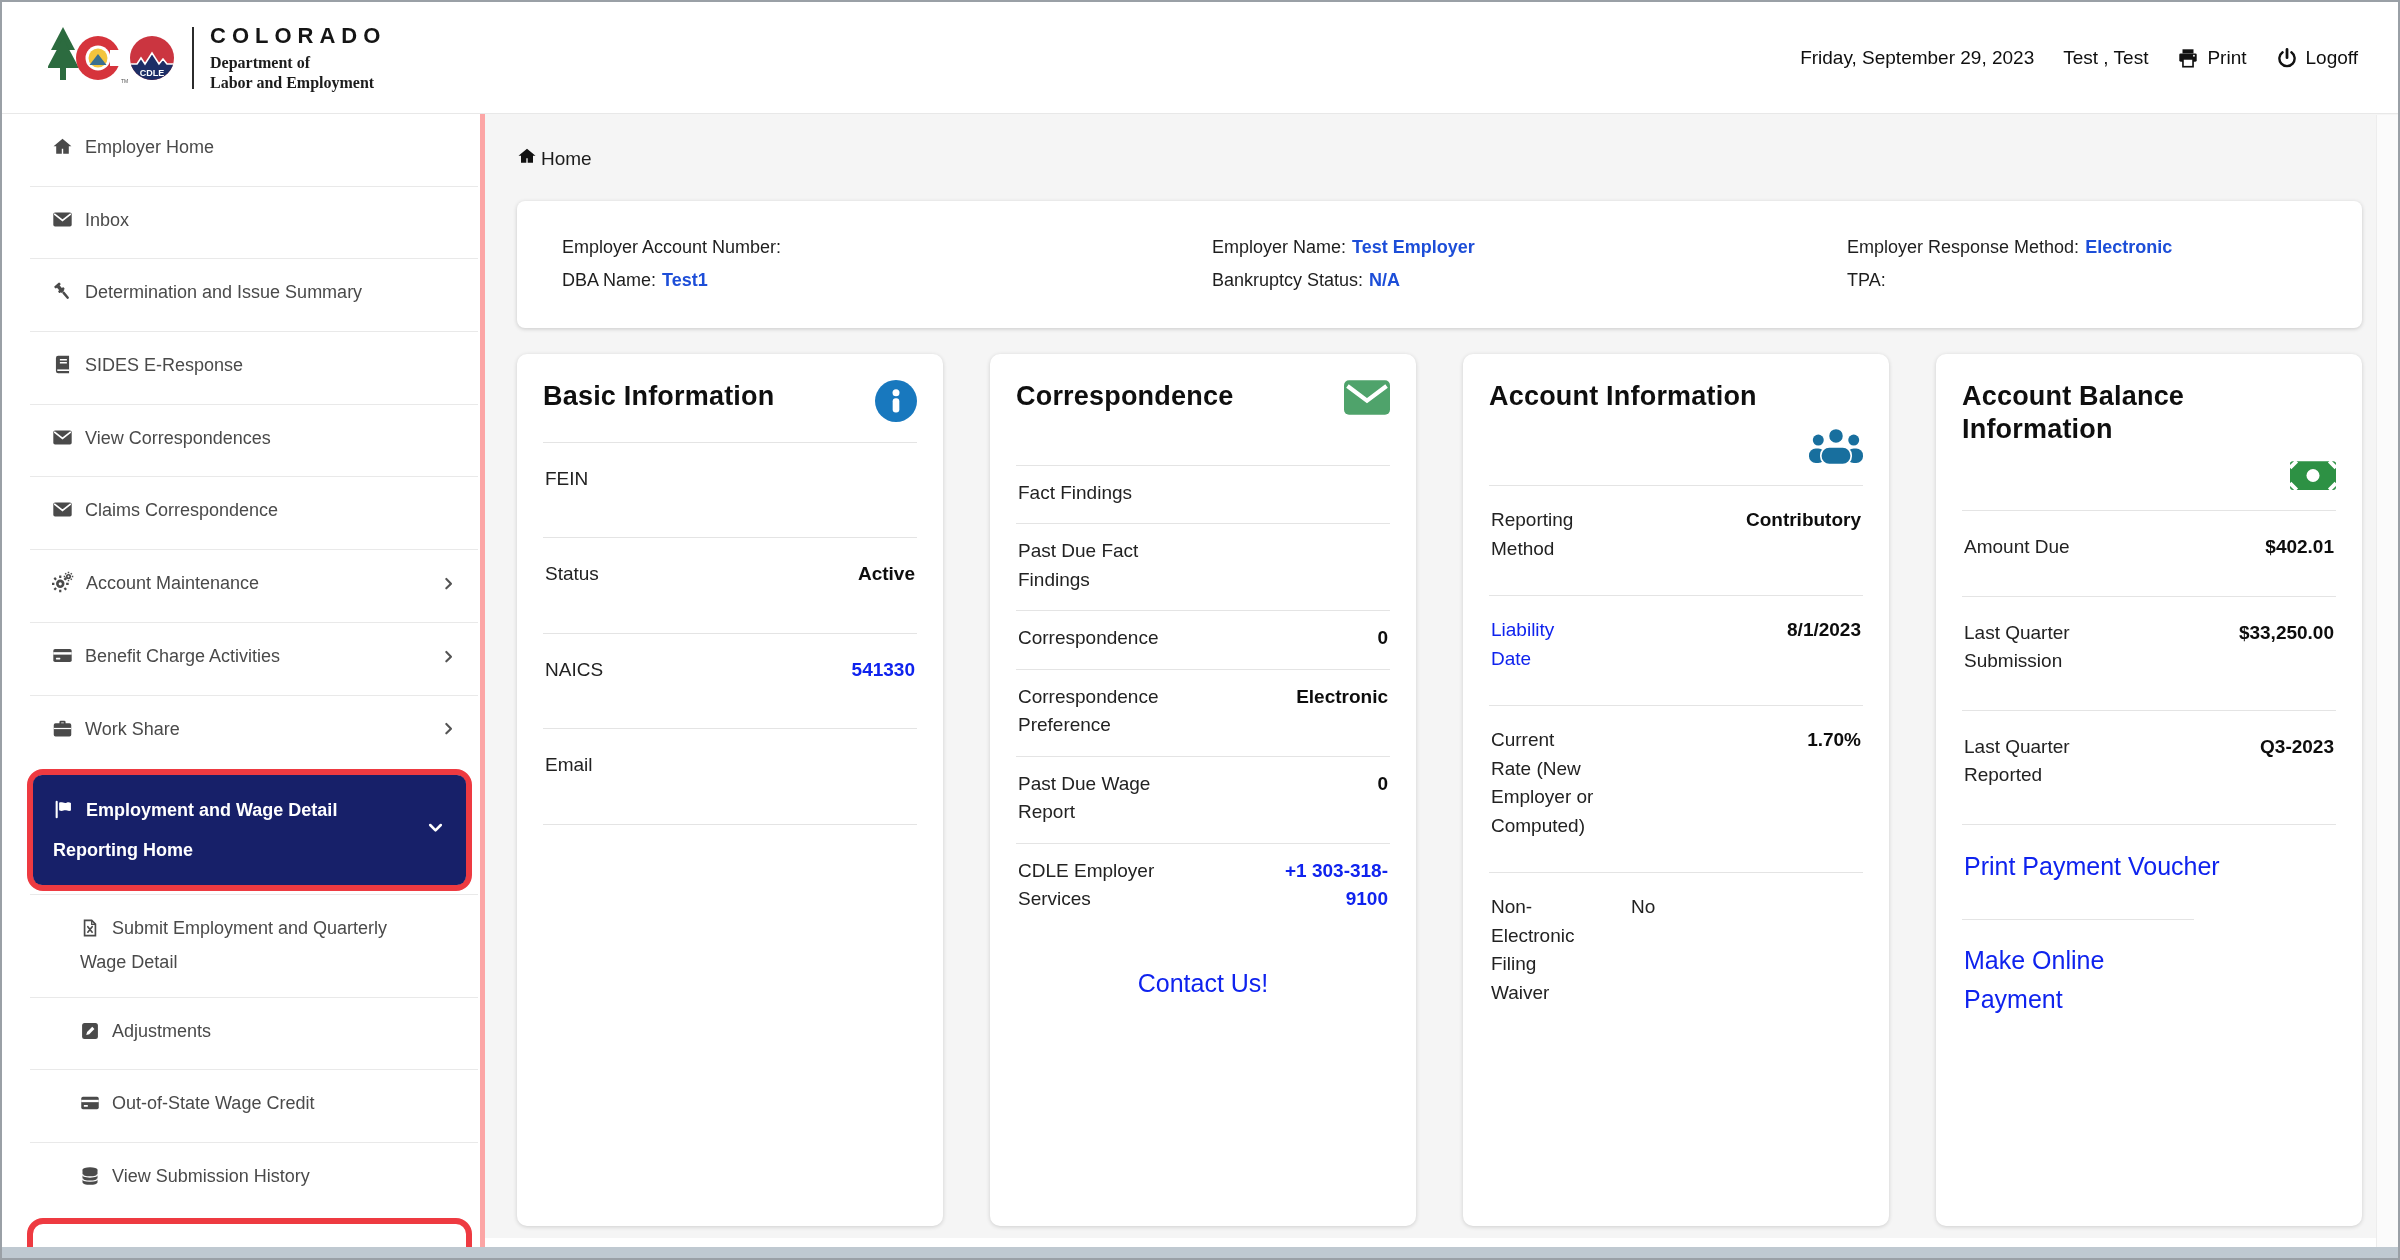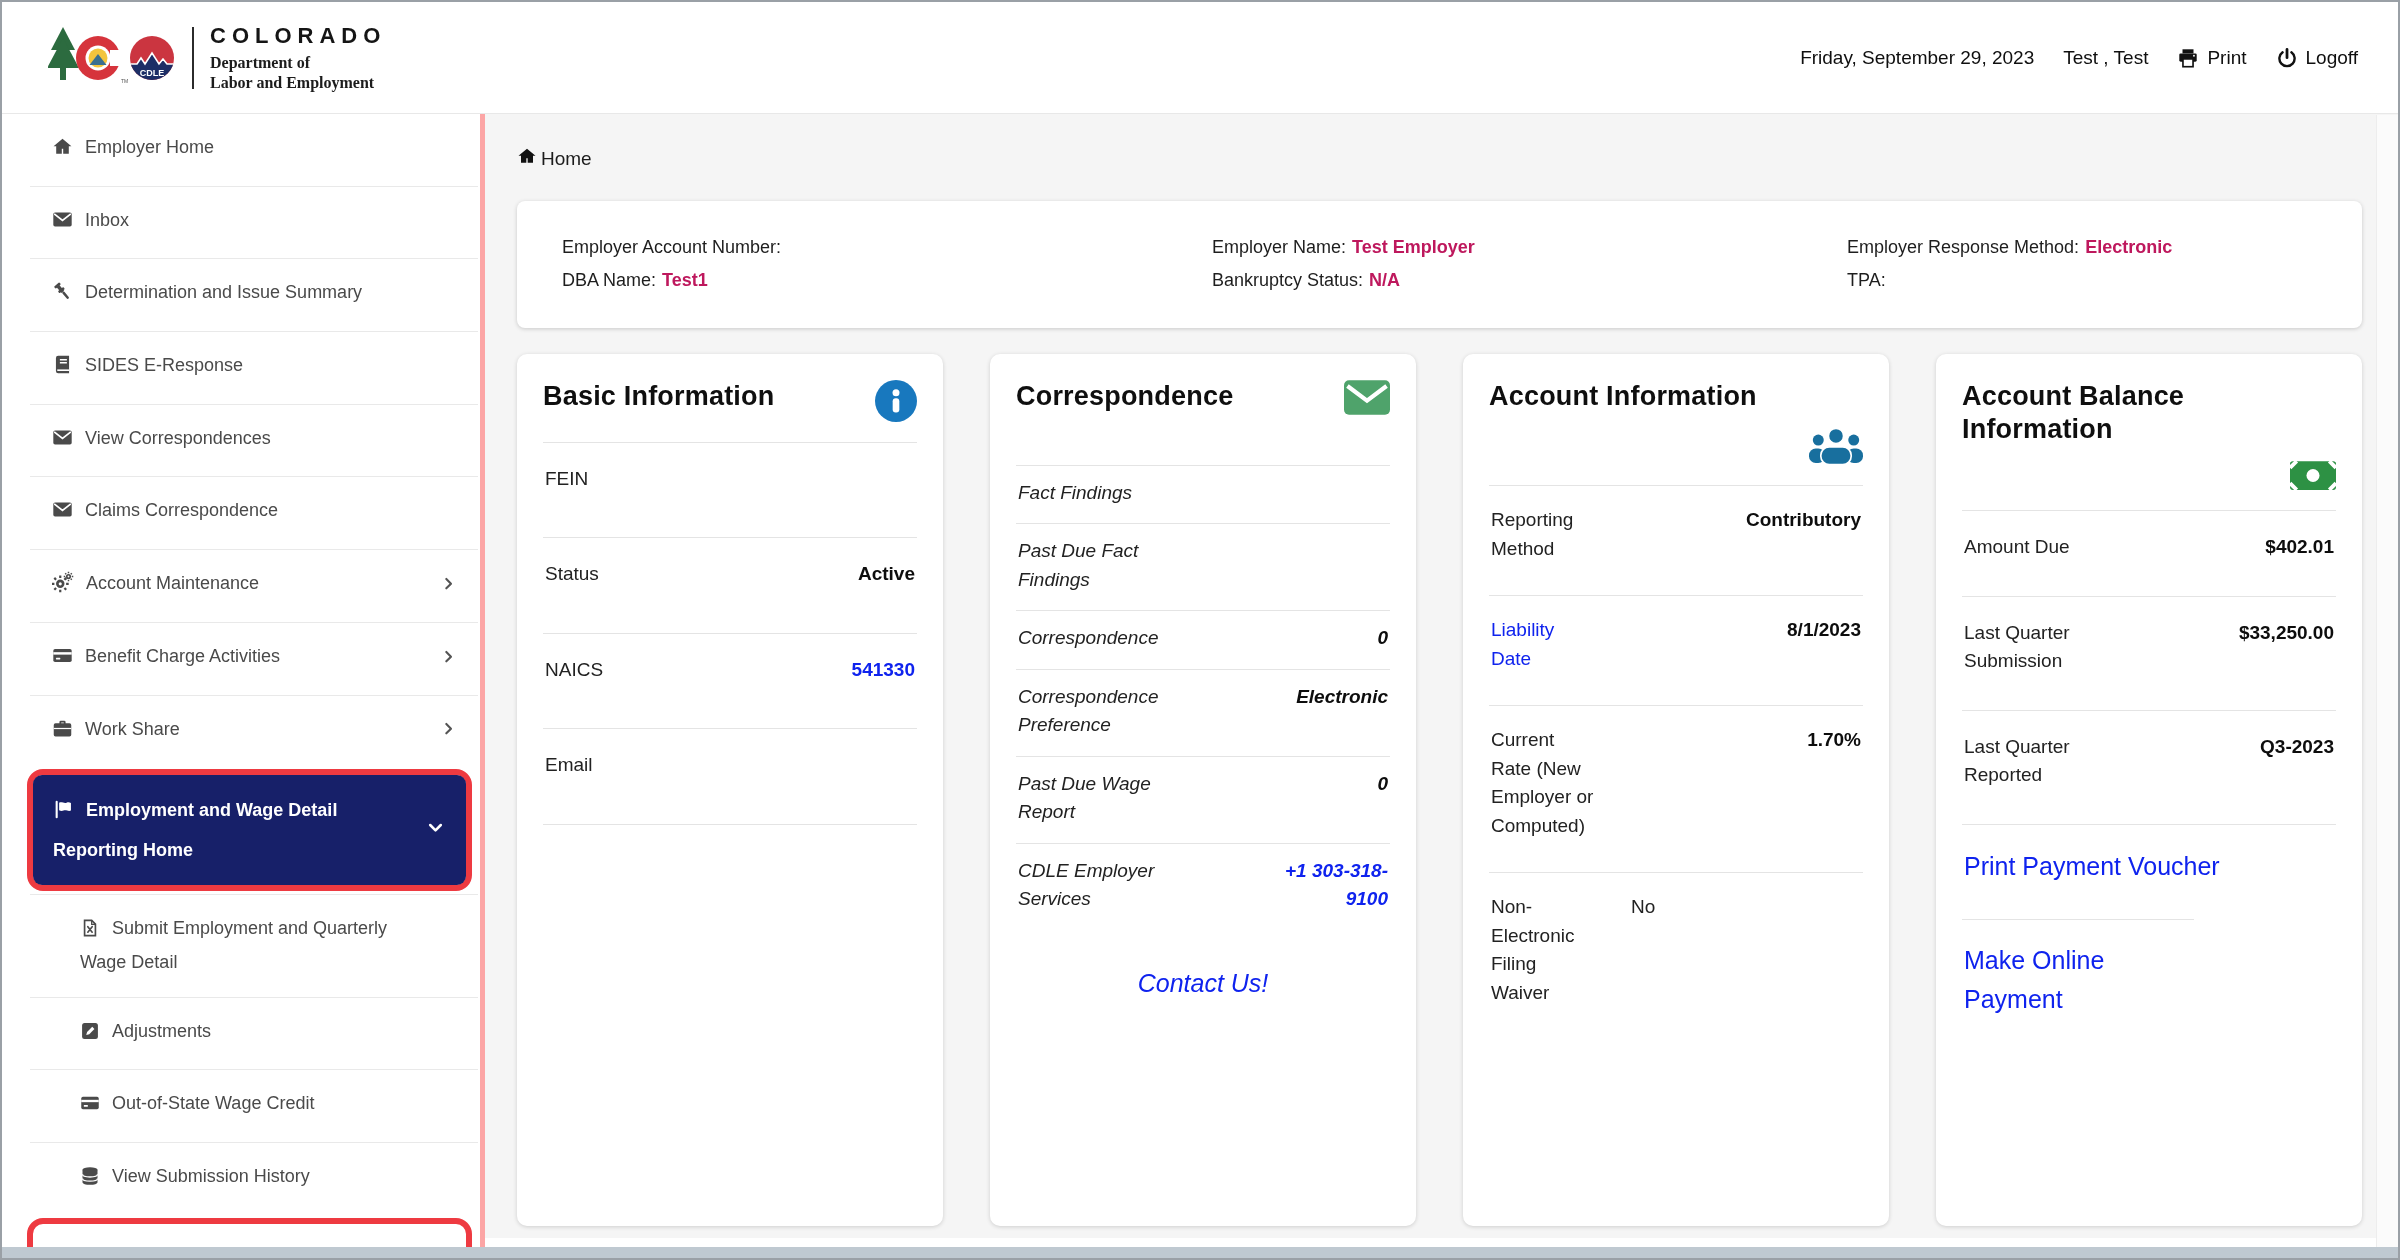--- a/index.html
+++ b/index.html
@@ -42,34 +42,34 @@
   .active-item .chev{color:#fff;}
   .ring .sub-pad{padding-left:44px; line-height:1.9; padding-top:15px; padding-bottom:15px;}
   
   .main-wrap{flex:1; background:#fff; position:relative;}
   .main-bg{background:var(--main-bg); height:1124px; padding:32px 36px 0 32px;}
   .breadcrumb{display:flex; align-items:center; gap:4px; font-size:19px; color:#1c1c1c;}
   .info-bar{margin-top:30px; background:#fff; border-radius:8px;
             box-shadow:0 1px 4px rgba(0,0,0,.18); padding:30px 45px;
             display:grid; grid-template-columns:650px 635px 1fr;
             font-size:18px; color:#1e1e1e; line-height:1.85;}
-  .ib-line b{margin-left:6px; color:#be185d;}
+  .ib-line b{margin-left:6px; color:#1d4ed8;}
   .ib-line .ib-label{color:#1e1e1e;}
   
   .cards{margin-top:26px; display:grid; grid-template-columns:repeat(4,1fr); gap:47px; height:872px;}
   .card{background:#fff; border-radius:10px; box-shadow:0 1px 4px rgba(0,0,0,.16);
         padding:26px 26px 0; overflow:hidden;}
   .card-head{display:flex; flex-wrap:wrap; align-items:flex-start; row-gap:14px; margin-bottom:16px;}
   .card-head h2{font-size:27px; color:#0f0f0f; line-height:1.25; letter-spacing:.2px;}
   .card-head .card-icon{margin-left:auto;}
   .card.stack .card-head h2{flex:0 0 100%;}
   .crow{display:flex; align-items:flex-start; border-top:1px solid #e4e4e4;
         font-size:19px; color:#222; line-height:1.5;}
   .card-basic .crow{padding:22px 2px 44px;}
-  .card-corr  .crow{padding:13px 2px 16px;font-style:italic;}
+  .card-corr  .crow{padding:13px 2px 16px;}
   .card-acct  .crow{padding:20px 2px 32px;}
   .card-bal   .crow{padding:22px 2px 34px;}
   .card-corr .lbl{flex:0 0 168px;}
   .card-acct .lbl{flex:0 0 106px;}
   .card-bal  .lbl{flex:0 0 160px;}
   .val{margin-left:auto; font-weight:bold; text-align:right; color:#0d0d0d;}
   .val.narrow{max-width:106px; word-break:break-all;}
   .val.plain{font-weight:normal; margin-left:0; text-align:left; padding-left:34px; color:#222;}
   .link{color:var(--link-blue); cursor:pointer; text-decoration:none;}
   .lbl.link{color:var(--link-blue);}

